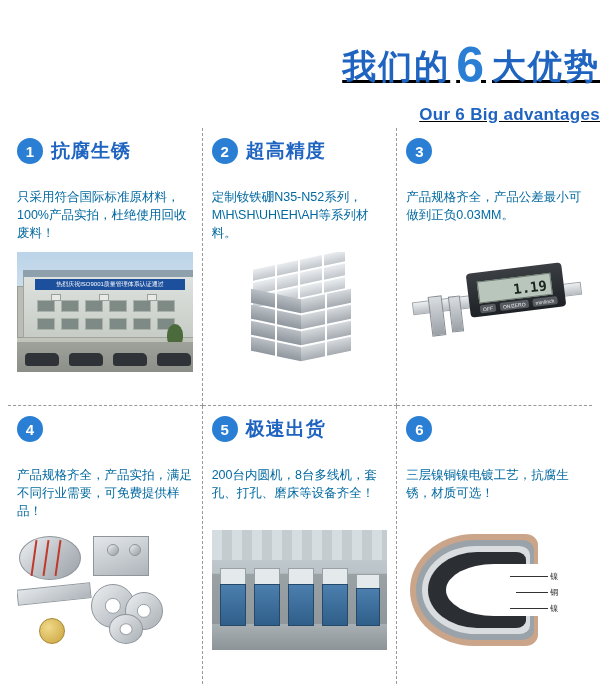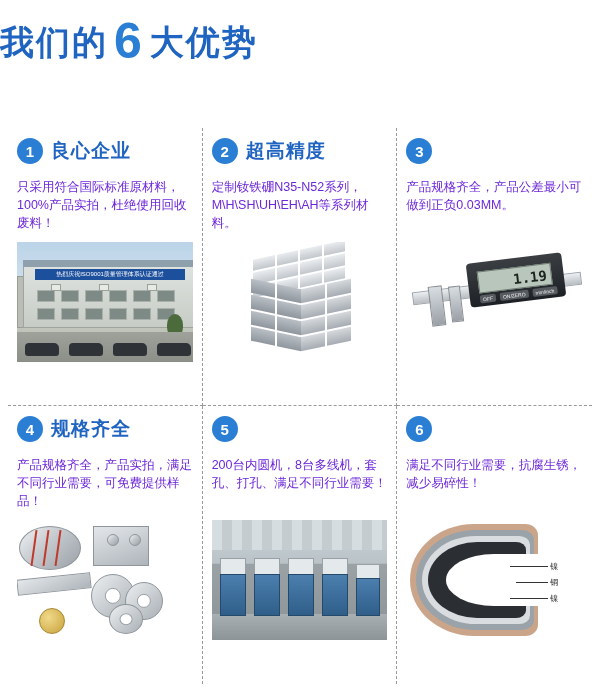--- a/index.html
+++ b/index.html
@@ -11,22 +11,23 @@
     overflow: hidden;
   }
   .page {
     position: relative;
     width: 600px; height: 694px;
     background: #ffffff;
   }
 
   
   .header {
-    padding-top: 14px;
-    text-align: left;
+    padding-top: 38px;
+    text-align: right;
+    text-decoration: underline;
   }
   .title-cn {
     font-size: 34px;
     font-weight: bold;
     color: #1f64c0;
     letter-spacing: 2px;
     line-height: 1.1;
     white-space: nowrap;
   }
   .title-cn .num {
@@ -84,24 +85,24 @@
     justify-content: center;
     flex: 0 0 auto;
   }
   .cell-title {
     font-size: 19px;
     font-weight: bold;
     color: #1f64c0;
     letter-spacing: 1px;
   }
   .cell-desc {
-    margin-top: 12px;
+    margin-top: 22px;
     font-size: 12.5px;
     line-height: 1.45;
-    color: #6d28d9;
+    color: #0369a1;
     height: 62px;
   }
 
   .photo {
     position: relative;
     width: 100%;
     height: 120px;
     margin-top: 2px;
     overflow: hidden;
   }
@@ -345,28 +346,29 @@
 </style>
 </head>
 <body>
 
 <div class="page">
 
   <div class="header">
     <div class="title-cn">
       <span>我们的</span><span class="num">6</span><span>大优势</span>
     </div>
+    <div class="title-en">Our 6 Big advantages</div>
   </div>
 
   <div class="grid">
 
     <div class="cell c1">
       <div class="cell-head">
         <div class="badge">1</div>
-        <div class="cell-title">良心企业</div>
+        <div class="cell-title">抗腐生锈</div>
       </div>
       <div class="cell-desc">只采用符合国际标准原材料，100%产品实拍，杜绝使用回收废料！</div>
       <div class="photo ph1">
         <div class="bld2"></div>
         <div class="bld"></div>
         <div class="roof"></div>
         <div class="banner">热烈庆祝ISO9001质量管理体系认证通过</div>
         <div class="win" style="left:20px;top:48px;width:18px;height:12px;"></div>
         <div class="win" style="left:44px;top:48px;width:18px;height:12px;"></div>
         <div class="win" style="left:68px;top:48px;width:18px;height:12px;"></div>
@@ -453,21 +455,20 @@
             <span>ON/ZERO</span>
             <span>mm/inch</span>
           </div>
         </div>
       </div>
     </div>
 
     <div class="cell c4">
       <div class="cell-head">
         <div class="badge">4</div>
-        <div class="cell-title">规格齐全</div>
       </div>
       <div class="cell-desc">产品规格齐全，产品实拍，满足不同行业需要，可免费提供样品！</div>
       <div class="photo ph4">
         <div class="disc" style="left:2px;top:6px;width:62px;height:44px;border-radius:50%;"></div>
         <div class="redline" style="left:16px;top:10px;width:2px;height:36px;transform:rotate(8deg);"></div>
         <div class="redline" style="left:28px;top:10px;width:2px;height:36px;transform:rotate(8deg);"></div>
         <div class="redline" style="left:40px;top:10px;width:2px;height:36px;transform:rotate(8deg);"></div>
         <div class="blk" style="left:76px;top:6px;width:56px;height:40px;"></div>
         <div class="disc" style="left:90px;top:14px;width:12px;height:12px;"></div>
         <div class="disc" style="left:112px;top:14px;width:12px;height:12px;"></div>
@@ -475,43 +476,44 @@
         <div class="ring" style="left:74px;top:54px;width:44px;height:44px;"></div>
         <div class="ring" style="left:108px;top:62px;width:38px;height:38px;"></div>
         <div class="ring" style="left:92px;top:84px;width:34px;height:30px;"></div>
         <div class="coin" style="left:22px;top:88px;width:26px;height:26px;"></div>
       </div>
     </div>
 
     <div class="cell c5">
       <div class="cell-head">
         <div class="badge">5</div>
-      </div>
-      <div class="cell-desc">200台内圆机，8台多线机，套孔、打孔、满足不同行业需要！</div>
+        <div class="cell-title">极速出货</div>
+      </div>
+      <div class="cell-desc">200台内圆机，8台多线机，套孔、打孔、磨床等设备齐全！</div>
       <div class="photo ph5">
         <div class="ceiling"></div>
         <div class="floor"></div>
         <div class="mtop" style="left:8px;width:26px;height:18px;bottom:64px;"></div>
         <div class="mach" style="left:8px;width:26px;height:42px;"></div>
         <div class="mtop" style="left:42px;width:26px;height:18px;bottom:64px;"></div>
         <div class="mach" style="left:42px;width:26px;height:42px;"></div>
         <div class="mtop" style="left:76px;width:26px;height:18px;bottom:64px;"></div>
         <div class="mach" style="left:76px;width:26px;height:42px;"></div>
         <div class="mtop" style="left:110px;width:26px;height:18px;bottom:64px;"></div>
         <div class="mach" style="left:110px;width:26px;height:42px;"></div>
         <div class="mtop" style="left:144px;width:24px;height:16px;bottom:60px;"></div>
         <div class="mach" style="left:144px;width:24px;height:38px;"></div>
       </div>
     </div>
 
     <div class="cell c6">
       <div class="cell-head">
         <div class="badge">6</div>
       </div>
-      <div class="cell-desc">满足不同行业需要，抗腐生锈，减少易碎性！</div>
+      <div class="cell-desc">三层镍铜镍电镀工艺，抗腐生锈，材质可选！</div>
       <div class="photo ph6">
         <div class="arc l1"></div>
         <div class="arc l2"></div>
         <div class="arc l3"></div>
         <div class="arc l4"></div>
         <div class="arc l5"></div>
         <div class="lead" style="left:104px;top:46px;width:38px;"></div>
         <div class="lead" style="left:110px;top:62px;width:32px;"></div>
         <div class="lead" style="left:104px;top:78px;width:38px;"></div>
         <div class="lbl" style="left:144px;top:41px;">镍</div>

